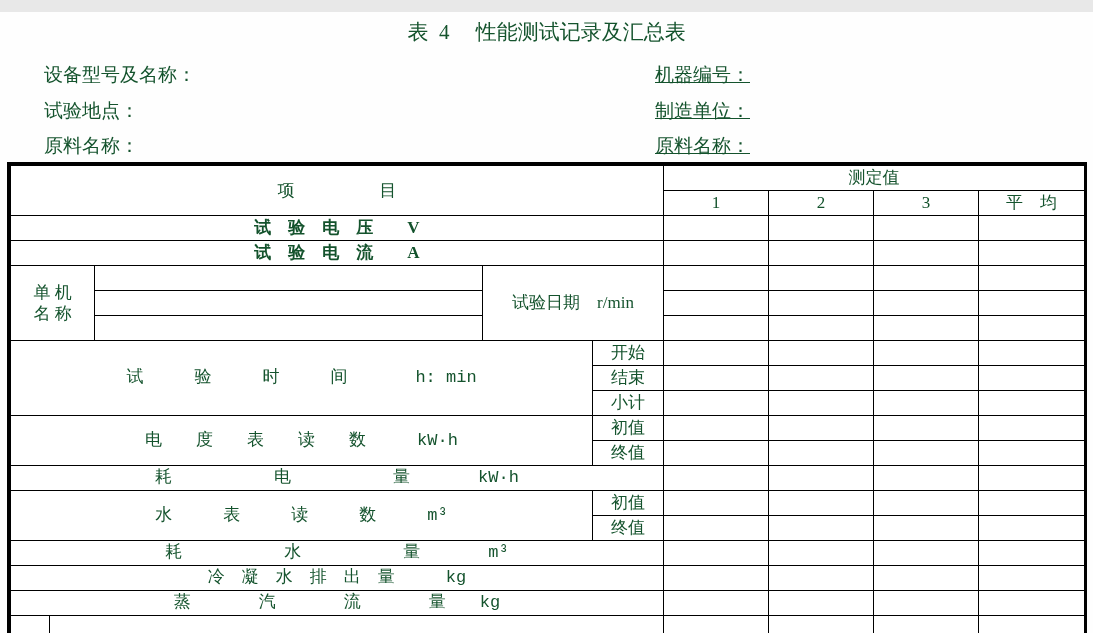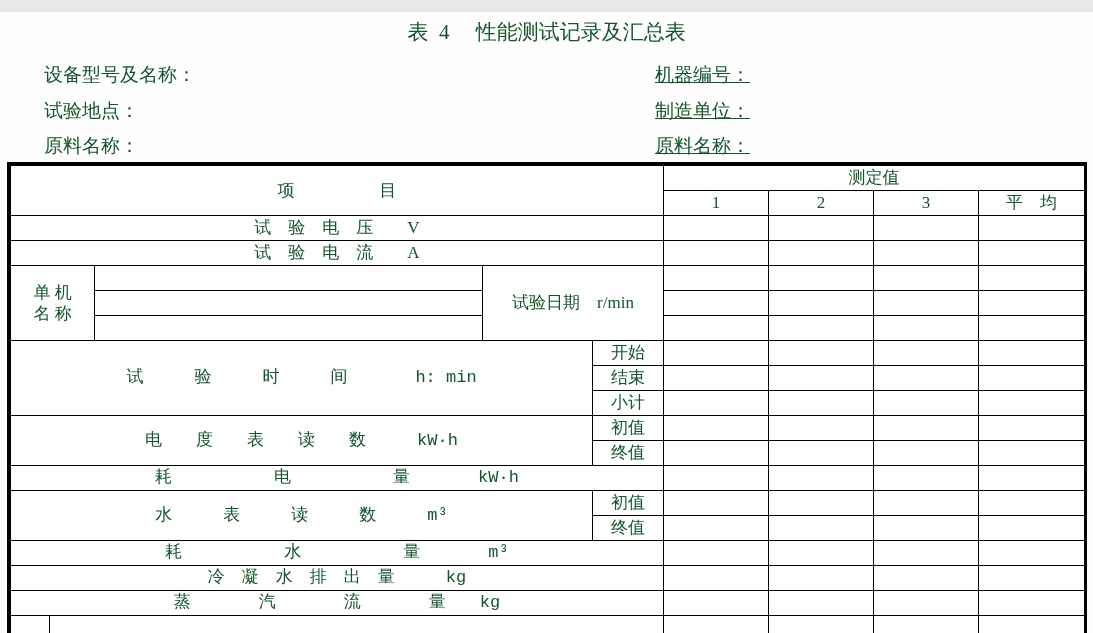--- a/index.html
+++ b/index.html
@@ -43,21 +43,21 @@
     padding:0;
     font-size:17px;
     line-height:1.25;
     text-align:center;
     vertical-align:middle;
     white-space:pre;
     overflow:hidden;
   }
   table.form tr { height:25px; }
   td.lab-left  { text-align:left; padding-left:38px;font-family:Liberation Mono, monospace; }
-  td.lab-volt  { text-align:left; padding-left:218px; }
+  td.lab-volt  { text-align:left; padding-left:218px;font-weight:bold; }
   td.item-head { font-size:18px; }
 </style>
 </head>
 <body>
 
 <div class="page">
 
   <div class="doc-title">表  4　 性能测试记录及汇总表</div>
 
   <div class="field-row row-1">

